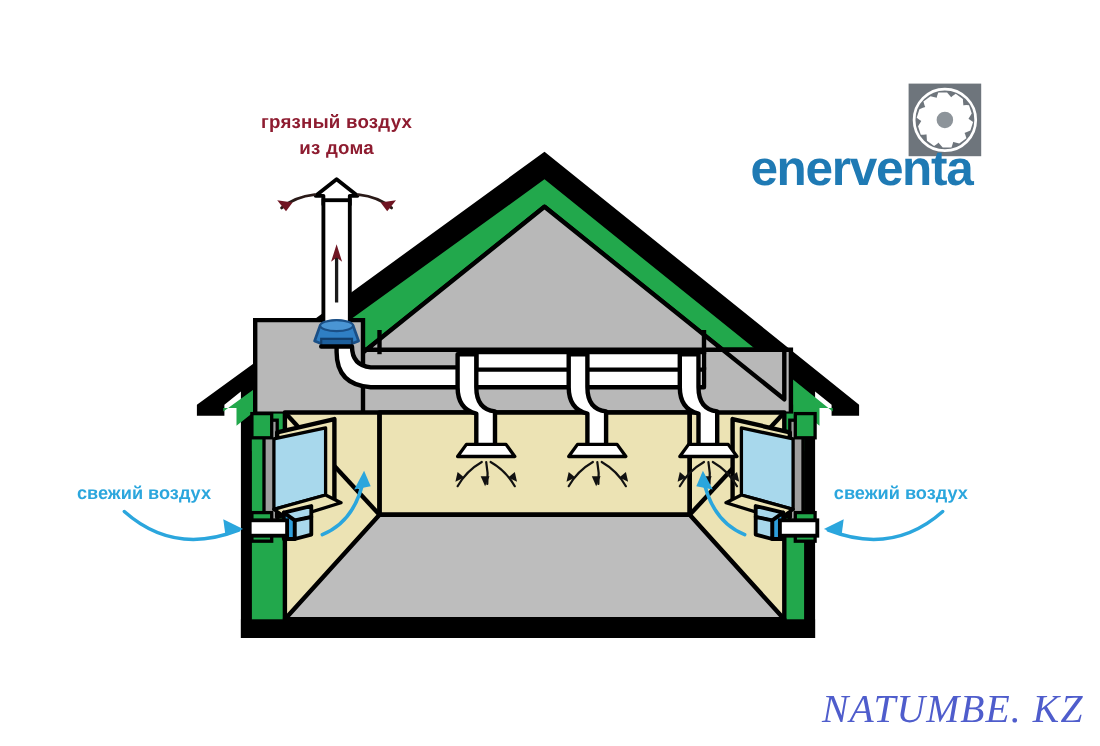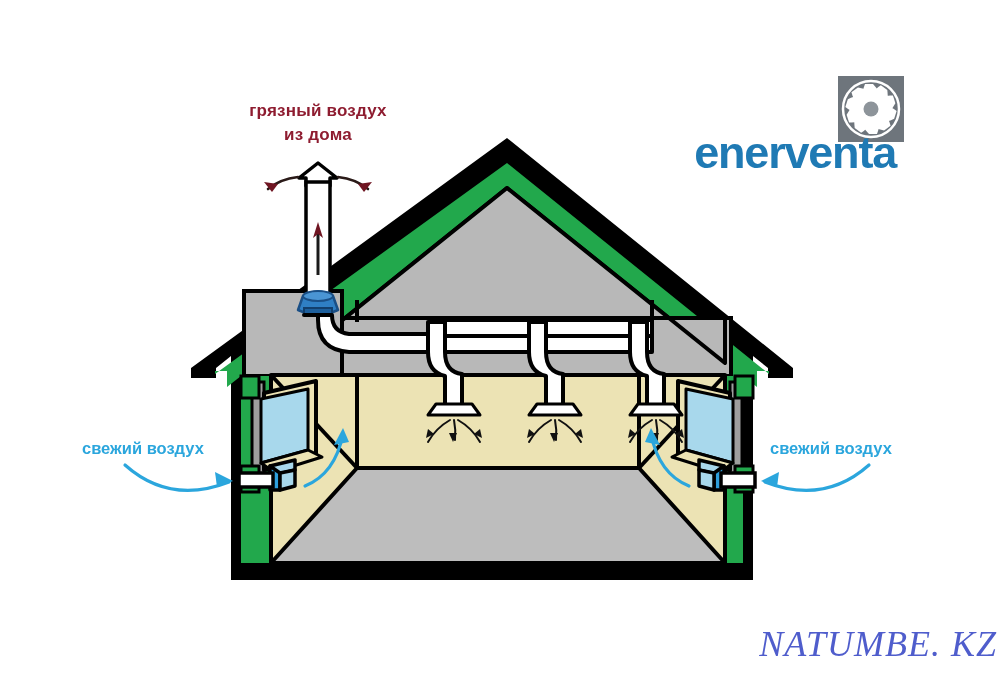--- a/index.html
+++ b/index.html
@@ -3,21 +3,21 @@
 <meta charset="utf-8">
 <style>
   html,body{margin:0;padding:0;}
   body{
     width:1000px;height:678px;
     background:#ffffff;
     font-family:"Liberation Sans",sans-serif;
     overflow:hidden;
     position:relative;
   }
-  #stage{position:absolute;left:12px;top:0;width:896px;height:678px;}
+  #stage{position:absolute;left:0;top:0;width:896px;height:678px;}
   svg{display:block;}
   .lbl-dirty{
     font-family:"Liberation Sans",sans-serif;
     font-weight:bold;
     font-size:17px;
     letter-spacing:.2px;
   }
   .lbl-fresh{
     font-family:"Liberation Sans",sans-serif;
     font-weight:bold;

